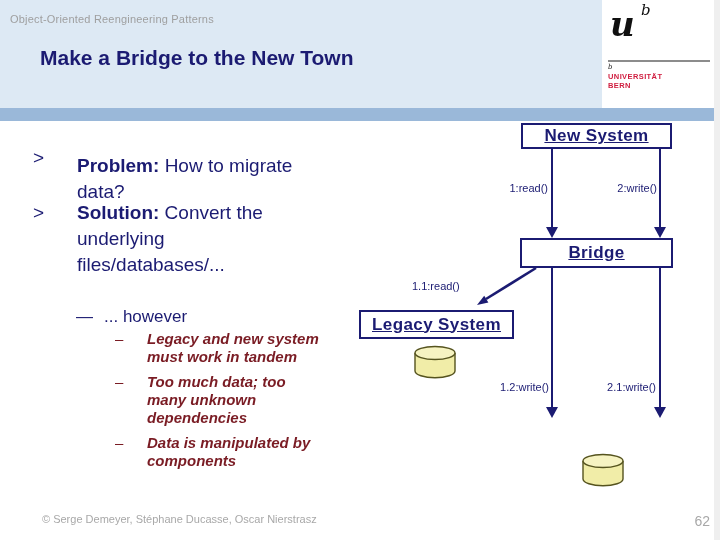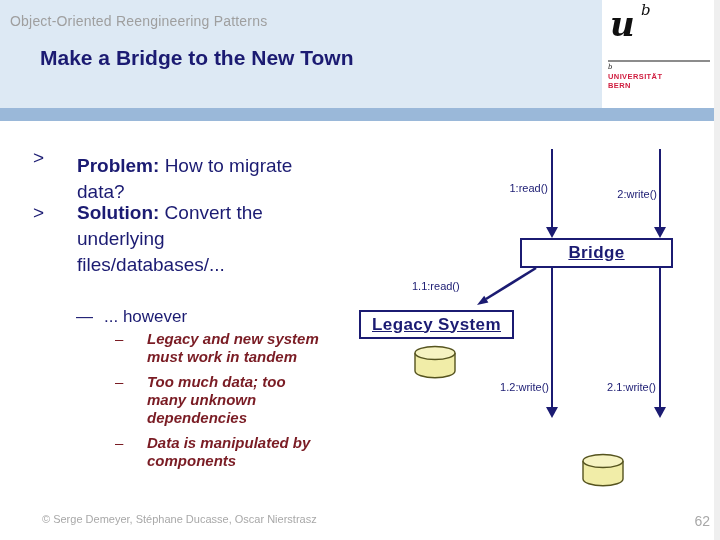--- a/index.html
+++ b/index.html
@@ -2,21 +2,21 @@
 <html><head>
 <meta charset="utf-8">
 <style>
   html,body { margin:0; padding:0; background:#ffffff; }
   .slide {
     position:relative; width:720px; height:540px; overflow:hidden;
     background:#ffffff; font-family:"Liberation Sans", sans-serif;
   }
   
   .header { position:absolute; left:0; top:0; width:720px; height:108px; background:#dde9f4; }
-  .meta-title { position:absolute; left:10px; top:13px; font-size:14px; color:#9f9f9f; letter-spacing:0.2px; }
+  .meta-title { position:absolute; left:10px; top:13px; font-size:11px; color:#9f9f9f; letter-spacing:0.2px; }
   .slide-title { position:absolute; left:40px; top:46px; font-size:21px; font-weight:bold; color:#1b1b72; }
   .accent-bar { position:absolute; left:0; top:108px; width:714px; height:13px; background:#9ab8d9; }
   .edge-strip { position:absolute; right:0; top:0; width:6px; height:540px; background:#efefef; }
   
   .logo-box { position:absolute; left:602px; top:0; width:112px; height:108px; background:#ffffff; }
   .logo-u { position:absolute; left:8px; top:4px; font-family:"DejaVu Serif", serif; font-style:italic; font-weight:bold; font-size:34px; color:#101010; }
   .logo-sup { position:absolute; left:39px; top:1px; font-family:"DejaVu Serif", serif; font-style:italic; font-size:15px; color:#101010; }
   .logo-rule { position:absolute; left:6px; top:60px; width:102px; height:2px; background:#8c8c8c; }
   .logo-small { position:absolute; left:6px; top:63px; font-family:"DejaVu Serif", serif; font-style:italic; font-size:7px; color:#222222; }
   .logo-line1 { position:absolute; left:6px; top:72px; font-size:7.5px; font-weight:bold; letter-spacing:0.4px; color:#d01d3f; }
@@ -42,21 +42,21 @@
   .box-new     { left:521px; top:123px; width:147px; height:22px; }
   .box-bridge  { left:520px; top:238px; width:149px; height:26px; }
   .box-legacy  { left:359px; top:310px; width:151px; height:25px; }
   .box-store   { left:522px; top:418px; width:147px; height:26px; }
   .vline { position:absolute; width:2px; background:#1b1b72; }
   .arrow-down { position:absolute; width:0; height:0;
                 border-left:6px solid transparent; border-right:6px solid transparent;
                 border-top:11px solid #1b1b72; }
   .msg-label { position:absolute; font-size:11px; color:#1b1b72; }
   .lbl-read1   { left:468px; top:182px; width:80px; text-align:right; }
-  .lbl-write2  { left:576px; top:188px; width:81px; text-align:right; }
+  .lbl-write2  { left:576px; top:182px; width:81px; text-align:right; }
   .lbl-read11  { left:412px; top:280px; }
   .lbl-write12 { left:464px; top:381px; width:85px; text-align:right; }
   .lbl-write21 { left:572px; top:381px; width:84px; text-align:right; }
   .diag-svg { position:absolute; }
 </style>
 </head>
 <body>
 
 <div class="slide">
 
@@ -120,20 +120,21 @@
     <line x1="78" y1="6" x2="28" y2="37" stroke="#1b1b72" stroke-width="2.6"></line>
     <polygon points="19,43 26.2,33.7 30.4,40.5" fill="#1b1b72"></polygon>
   </svg>
 
   <div class="msg-label lbl-read1">1:read()</div>
   <div class="msg-label lbl-write2">2:write()</div>
   <div class="msg-label lbl-read11">1.1:read()</div>
   <div class="msg-label lbl-write12">1.2:write()</div>
   <div class="msg-label lbl-write21">2.1:write()</div>
 
+  <div class="dbox box-new">New System</div>
   <div class="dbox box-bridge">Bridge</div>
   <div class="dbox box-legacy">Legacy System</div>
 
   <svg class="diag-svg" style="left:412px; top:344px;" width="46" height="38" viewBox="0 0 46 38">
     <path d="M3,9 L3,27 C3,30.6 12,33.8 23,33.8 C34,33.8 43,30.6 43,27 L43,9" fill="#f1eda8" stroke="#55531e" stroke-width="1.4"></path>
     <ellipse cx="23" cy="9" rx="20" ry="6.5" fill="#f6f3c2" stroke="#55531e" stroke-width="1.4"></ellipse>
   </svg>
   <svg class="diag-svg" style="left:580px; top:452px;" width="46" height="38" viewBox="0 0 46 38">
     <path d="M3,9 L3,27 C3,30.6 12,33.8 23,33.8 C34,33.8 43,30.6 43,27 L43,9" fill="#f1eda8" stroke="#55531e" stroke-width="1.4"></path>
     <ellipse cx="23" cy="9" rx="20" ry="6.5" fill="#f6f3c2" stroke="#55531e" stroke-width="1.4"></ellipse>

